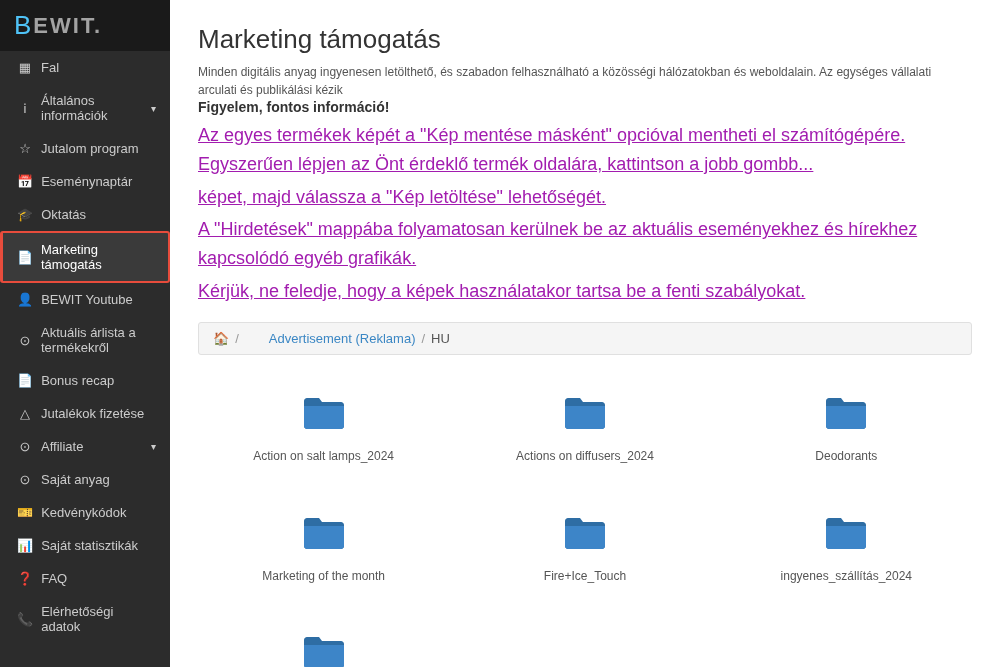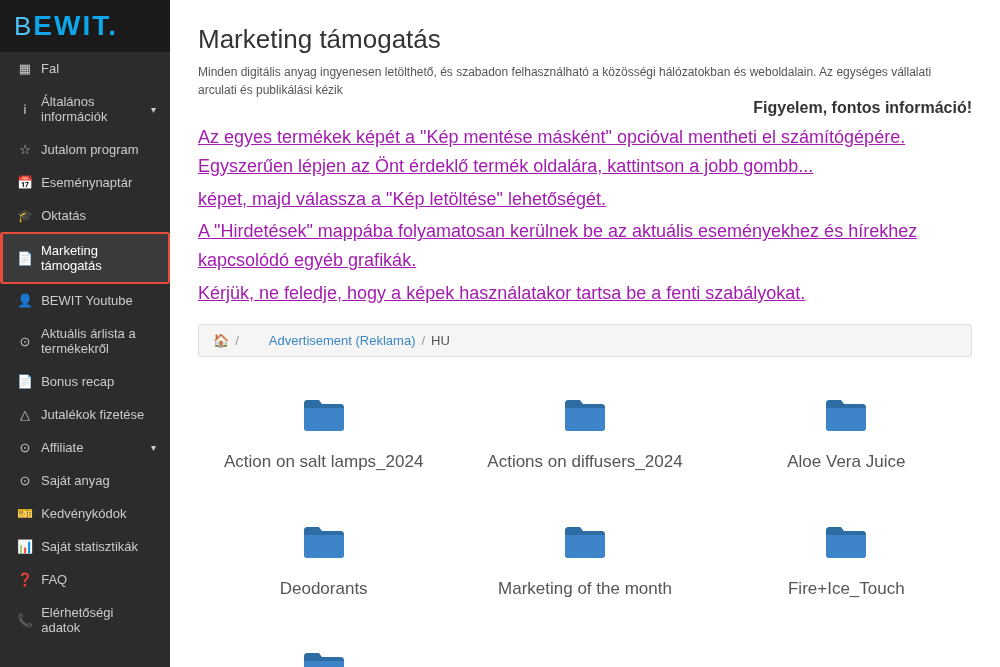--- a/index.html
+++ b/index.html
@@ -16,22 +16,22 @@
       height: 667px;
       overflow-y: auto;
     }
     .sidebar-logo {
       background: #1a1a1a;
       padding: 10px 14px;
       display: flex;
       align-items: center;
     }
     .sidebar-logo-text {
-      color: #0ea5e9;
-      font-size: 28px;
+      color: #a3a3a3;
+      font-size: 22px;
       font-weight: bold;
       letter-spacing: 2px;
     }
     .sidebar-logo-dot {
       color: #4fc3f7;
       font-size: 26px;
       margin-right: 2px;
     }
     .sidebar-item {
       display: flex;
@@ -72,25 +72,24 @@
       font-size: 12px;
       color: #555;
       line-height: 1.5;
     }
     .notice-box {
       background: #fff;
       border: none;
       margin-bottom: 16px;
     }
     .notice-title {
-      font-size: 16px;
+      font-size: 14px;
       font-weight: bold;
       color: #333;
       margin-bottom: 6px;
-      text-align: right;
     }
     .notice-text {
       font-size: 18px;
       color: #a21caf;
       line-height: 1.6;
       margin-bottom: 4px;
       text-decoration: underline;
     }
     .breadcrumb {
       background: #f5f5f5;
@@ -125,21 +124,21 @@
     .folder-item.highlighted {
       border: 2px solid #e74c3c;
       border-radius: 4px;
     }
     .folder-icon {
       font-size: 38px;
       color: #2e6da4;
       margin-bottom: 8px;
     }
     .folder-label {
-      font-size: 17px;
+      font-size: 12px;
       color: #555;
       text-align: center;
       line-height: 1.4;
     }
     .folder-label .heart { color: #222; margin-right: 3px; }
   </style>
 </head>
 <body>
 
 <div class="sidebar">
@@ -251,27 +250,20 @@
       <path d="M2 8C2 6.343 3.343 5 5 5H17L20 9H39C40.657 9 42 10.343 42 12V33C42 34.657 40.657 36 39 36H5C3.343 36 2 34.657 2 33V8Z" fill="#2e6da4"></path>
       <path d="M2 13H42V33C42 34.657 40.657 36 39 36H5C3.343 36 2 34.657 2 33V13Z" fill="#3d85c8"></path>
     </svg></div>
         <div class="folder-label">Actions on diffusers_2024</div>
       </div>
       <div class="folder-item">
         <div class="folder-icon"><svg width="44" height="38" viewBox="0 0 44 38" fill="none" xmlns="http://www.w3.org/2000/svg">
       <path d="M2 8C2 6.343 3.343 5 5 5H17L20 9H39C40.657 9 42 10.343 42 12V33C42 34.657 40.657 36 39 36H5C3.343 36 2 34.657 2 33V8Z" fill="#2e6da4"></path>
       <path d="M2 13H42V33C42 34.657 40.657 36 39 36H5C3.343 36 2 34.657 2 33V13Z" fill="#3d85c8"></path>
     </svg></div>
-        <div class="folder-label">Aloe Vera Juice</div>
-      </div>
-      <div class="folder-item">
-        <div class="folder-icon"><svg width="44" height="38" viewBox="0 0 44 38" fill="none" xmlns="http://www.w3.org/2000/svg">
-      <path d="M2 8C2 6.343 3.343 5 5 5H17L20 9H39C40.657 9 42 10.343 42 12V33C42 34.657 40.657 36 39 36H5C3.343 36 2 34.657 2 33V8Z" fill="#2e6da4"></path>
-      <path d="M2 13H42V33C42 34.657 40.657 36 39 36H5C3.343 36 2 34.657 2 33V13Z" fill="#3d85c8"></path>
-    </svg></div>
         <div class="folder-label">Deodorants</div>
       </div>
       <div class="folder-item">
         <div class="folder-icon"><svg width="44" height="38" viewBox="0 0 44 38" fill="none" xmlns="http://www.w3.org/2000/svg">
       <path d="M2 8C2 6.343 3.343 5 5 5H17L20 9H39C40.657 9 42 10.343 42 12V33C42 34.657 40.657 36 39 36H5C3.343 36 2 34.657 2 33V8Z" fill="#2e6da4"></path>
       <path d="M2 13H42V33C42 34.657 40.657 36 39 36H5C3.343 36 2 34.657 2 33V13Z" fill="#3d85c8"></path>
     </svg></div>
         <div class="folder-label">Marketing of the month</div>
       </div>
       <div class="folder-item">
@@ -279,17 +271,24 @@
       <path d="M2 8C2 6.343 3.343 5 5 5H17L20 9H39C40.657 9 42 10.343 42 12V33C42 34.657 40.657 36 39 36H5C3.343 36 2 34.657 2 33V8Z" fill="#2e6da4"></path>
       <path d="M2 13H42V33C42 34.657 40.657 36 39 36H5C3.343 36 2 34.657 2 33V13Z" fill="#3d85c8"></path>
     </svg></div>
         <div class="folder-label">Fire+Ice_Touch</div>
       </div>
       <div class="folder-item">
         <div class="folder-icon"><svg width="44" height="38" viewBox="0 0 44 38" fill="none" xmlns="http://www.w3.org/2000/svg">
       <path d="M2 8C2 6.343 3.343 5 5 5H17L20 9H39C40.657 9 42 10.343 42 12V33C42 34.657 40.657 36 39 36H5C3.343 36 2 34.657 2 33V8Z" fill="#2e6da4"></path>
       <path d="M2 13H42V33C42 34.657 40.657 36 39 36H5C3.343 36 2 34.657 2 33V13Z" fill="#3d85c8"></path>
     </svg></div>
+        <div class="folder-label">ingyenes_szállítás_2024</div>
+      </div>
+      <div class="folder-item">
+        <div class="folder-icon"><svg width="44" height="38" viewBox="0 0 44 38" fill="none" xmlns="http://www.w3.org/2000/svg">
+      <path d="M2 8C2 6.343 3.343 5 5 5H17L20 9H39C40.657 9 42 10.343 42 12V33C42 34.657 40.657 36 39 36H5C3.343 36 2 34.657 2 33V8Z" fill="#2e6da4"></path>
+      <path d="M2 13H42V33C42 34.657 40.657 36 39 36H5C3.343 36 2 34.657 2 33V13Z" fill="#3d85c8"></path>
+    </svg></div>
         <div class="folder-label">Vegan Youtube Serum</div>
       </div>
     </div>
 
 </div>
 
 </body></html>

